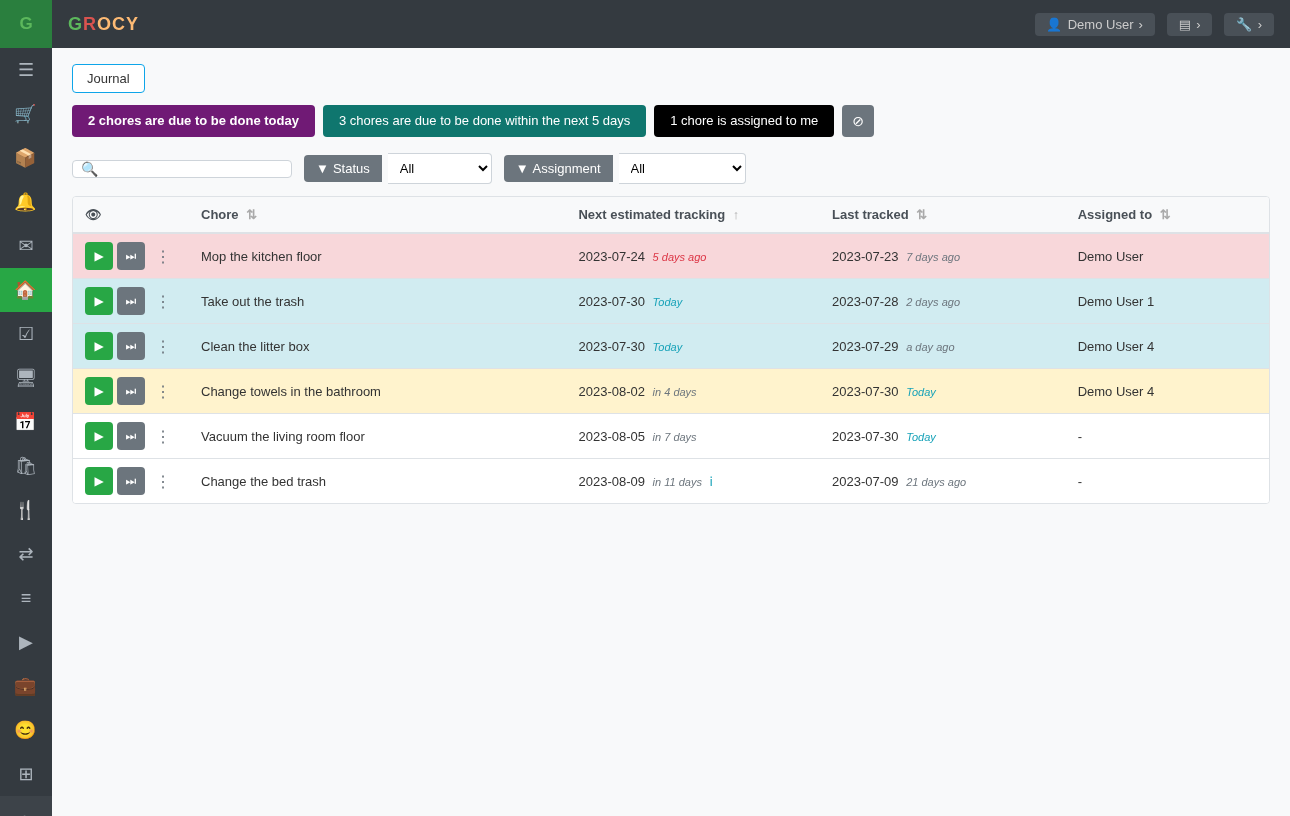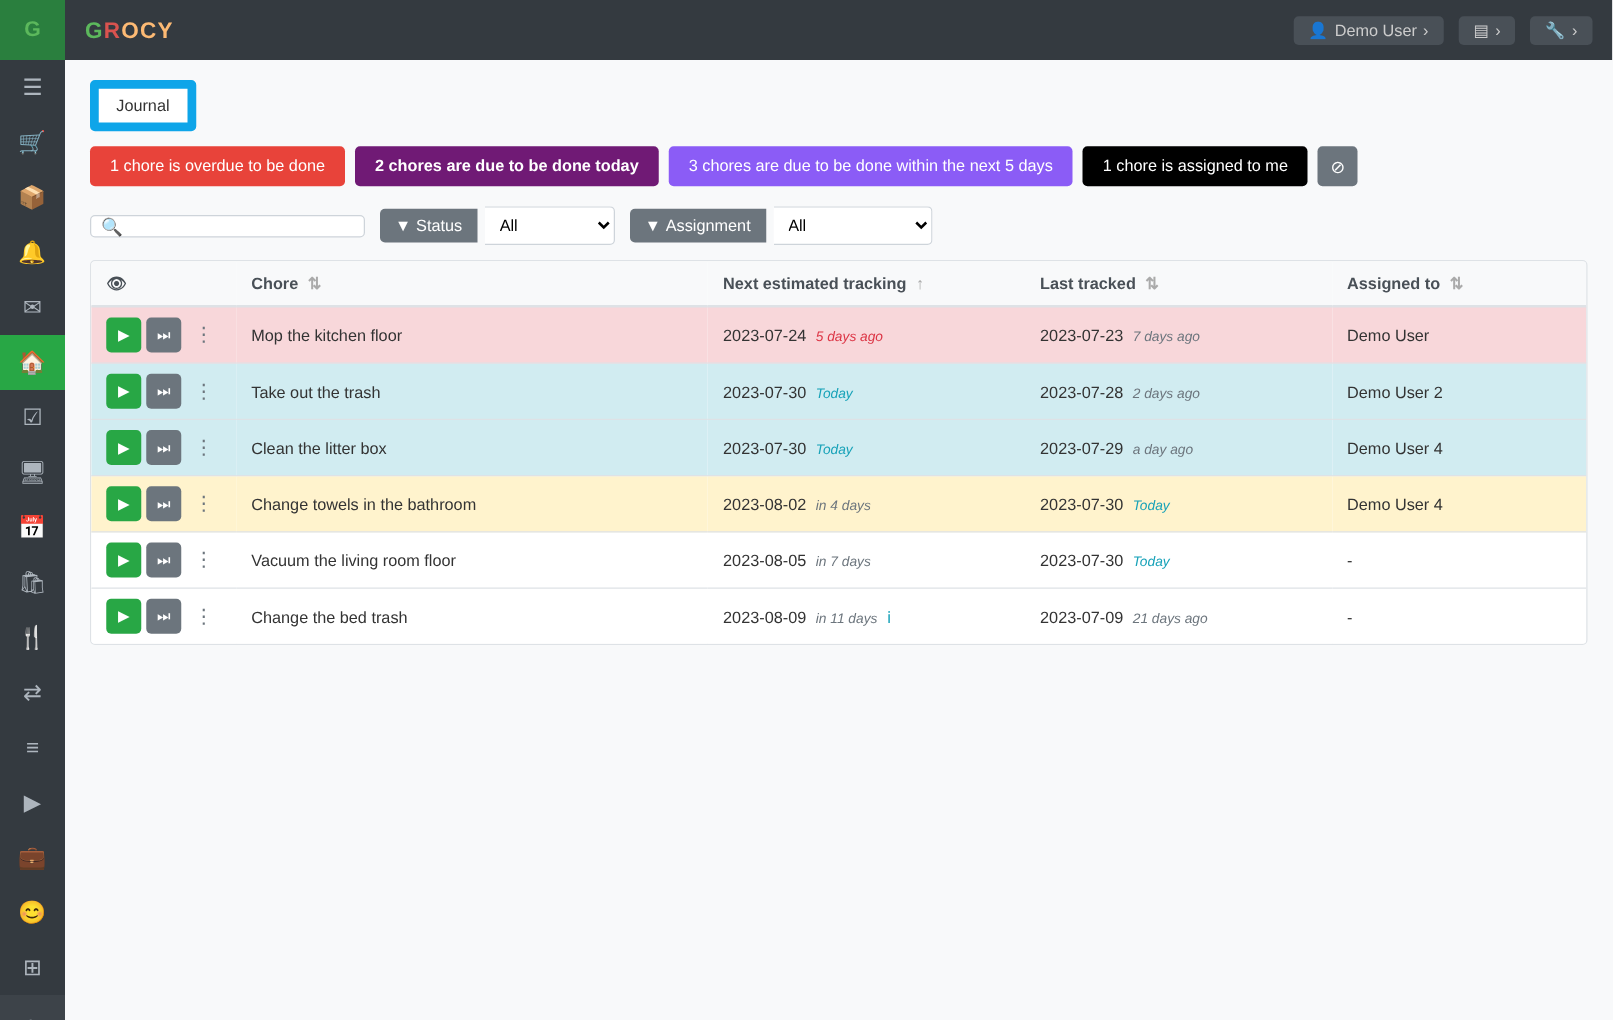--- a/index.html
+++ b/index.html
@@ -115,21 +115,21 @@
       justify-content: space-between;
       margin-bottom: 12px;
     }
     .page-title {
       font-size: 28px;
       font-weight: 300;
       color: #333;
     }
     .journal-btn {
       background: #fff;
-      border: 7px solid #0ea5e9;
+      border: 1px solid #0ea5e9;
       padding: 6px 14px;
       border-radius: 4px;
       cursor: pointer;
       font-size: 13px;
       color: #333;
     }
 
     
     .summary-cards {
       display: flex;
@@ -139,21 +139,21 @@
     .summary-card {
       padding: 8px 16px;
       font-size: 13px;
       font-weight: 500;
       border-radius: 4px;
       margin-right: 8px;
       white-space: nowrap;
     }
     .card-red { background: #e8433a; color: #fff; }
     .card-blue { background: #701a75; color: #fff; font-weight: bold; }
-    .card-yellow { background: #8b5cf6; color: #fff; }
+    .card-yellow { background: #0f766e; color: #fff; }
     .card-gray { background: #000000; color: #fff; }
     .card-icon {
       background: #6c757d;
       color: #fff;
       padding: 8px 10px;
       border-radius: 4px;
       cursor: pointer;
       font-size: 14px;
       display: flex;
       align-items: center;
@@ -391,21 +391,20 @@
     </div>
   </div>
 
   <div id="content">
 
     <div class="page-header">
       <button class="journal-btn">Journal</button>
     </div>
 
     <div class="summary-cards">
-      <div class="summary-card card-red">1 chore is overdue to be done</div>
       <div class="summary-card card-blue">2 chores are due to be done today</div>
       <div class="summary-card card-yellow">3 chores are due to be done within the next 5 days</div>
       <div class="summary-card card-gray">1 chore is assigned to me</div>
       <div class="card-icon">
         <span>⊘</span>
       </div>
     </div>
 
     <div class="filters">
       <div class="search-box">
@@ -494,21 +493,21 @@
     <td class="col-chore">Take out the trash</td>
     <td class="col-next">
       <span class="date-main">2023-07-30</span>
       <span class="date-sub today">Today</span>
       
     </td>
     <td class="col-last">
       <span class="date-main">2023-07-28</span>
       <span class="date-sub ">2 days ago</span>
     </td>
-    <td class="col-assigned">Demo User 2</td>
+    <td class="col-assigned">Demo User 1</td>
   </tr>
             <tr class="row-today">
     <td class="col-actions">
       <div class="action-btns">
         <button class="btn-play" title="Mark as done">▶</button>
         <button class="btn-skip" title="Skip">⏭</button>
         <button class="btn-more" title="More options">⋮</button>
       </div>
     </td>
     <td class="col-chore">Clean the litter box</td>

